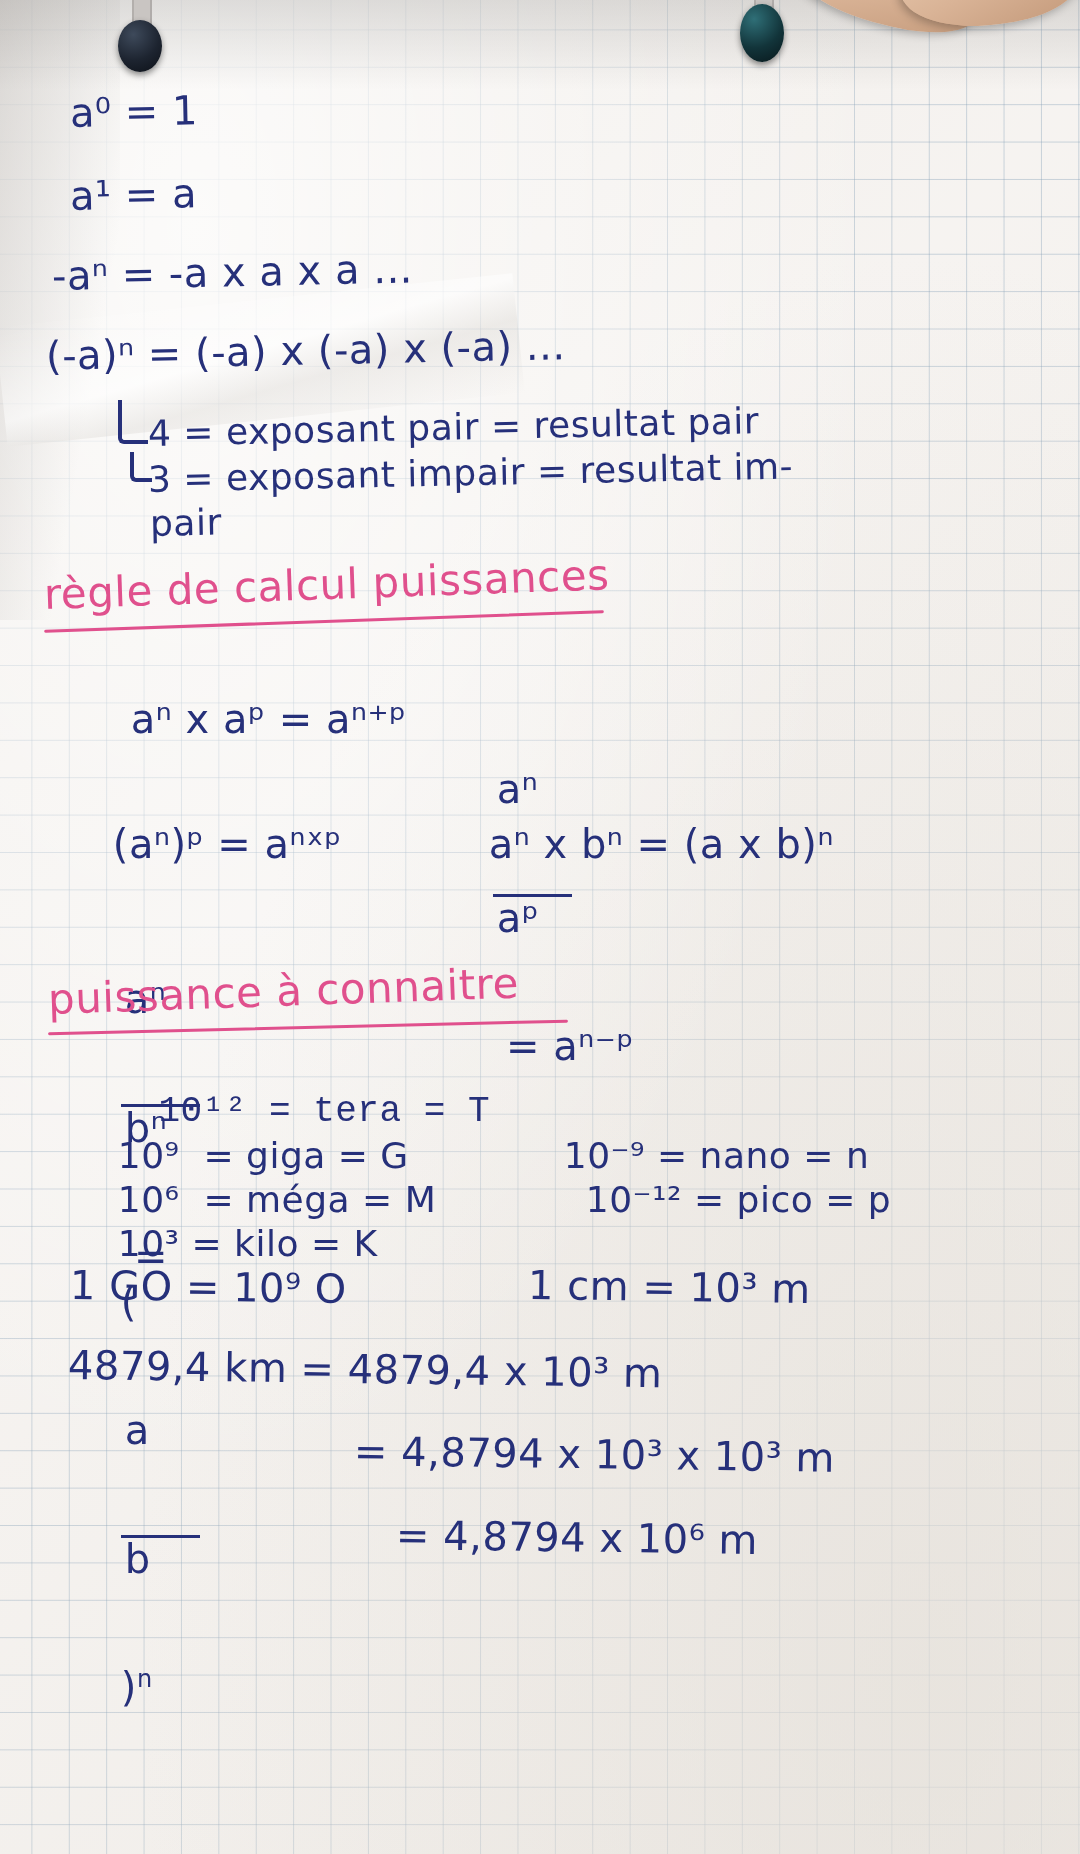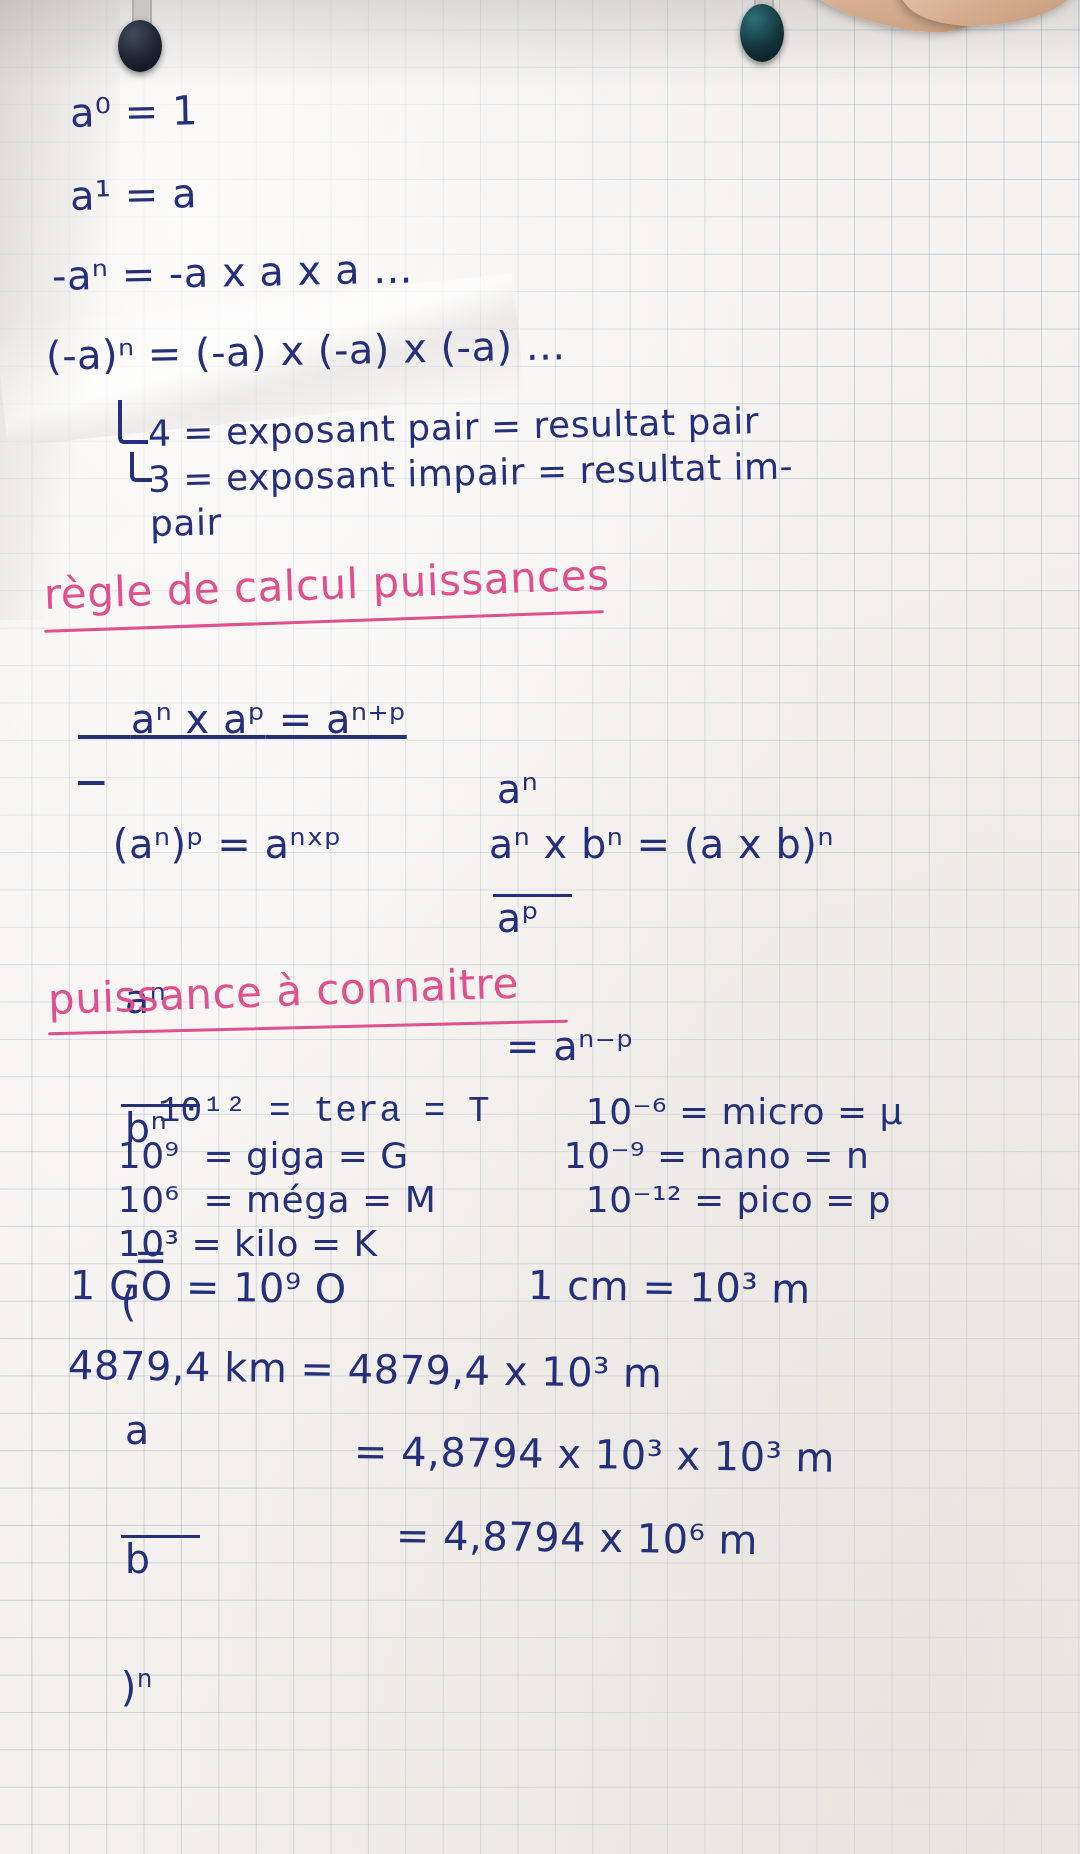--- a/index.html
+++ b/index.html
@@ -152,21 +152,21 @@
 
   <div class="bracket" style="left:118px; top:400px; width:26px; height:40px;"></div>
   <div class="hw ink-blue sz-md rot-1" style="left:148px; top:413px;">4 = exposant pair = resultat pair</div>
   <div class="bracket" style="left:130px; top:452px; width:18px; height:26px;"></div>
   <div class="hw ink-blue sz-md rot-1" style="left:148px; top:459px;">3 = exposant impair = resultat im-</div>
   <div class="hw ink-blue sz-md rot-1" style="left:150px; top:503px;">pair</div>
 
   <div class="hw ink-pink sz-lg rot-2" style="left:44px; top:570px; font-size:42px;">règle de calcul puissances</div>
   <div class="underline-pink" style="left:44px; top:620px; width:560px; transform:rotate(-2deg);"></div>
 
-  <div class="hw ink-blue sz-lg" style="left:78px; top:650px;text-decoration:underline;">
+  <div class="hw ink-blue sz-lg" style="left:78px; top:650px;">
     <span>aⁿ x aᵖ</span><span> = </span><span>aⁿ⁺ᵖ</span>
   </div>
 
   <div class="hw ink-blue sz-lg" style="left:440px; top:638px;">
     <span class="frac">
       <span class="num">aⁿ</span>
       <span class="den">aᵖ</span>
     </span>
     <span> = </span><span>aⁿ⁻ᵖ</span>
   </div>
@@ -201,23 +201,20 @@
   <div class="hw ink-blue sz-md" style="left:70px; top:1094px;">
     <span>10⁹</span><span>&nbsp; = </span><span>giga</span><span> = </span><span>G</span>
   </div>
   <div class="hw ink-blue sz-md" style="left:70px; top:1138px;">
     <span>10⁶</span><span>&nbsp; = </span><span>méga</span><span> = </span><span>M</span>
   </div>
   <div class="hw ink-blue sz-md" style="left:70px; top:1182px;">
     <span>10³</span><span> = </span><span>kilo</span><span> = </span><span>K</span>
   </div>
 
-  <div class="hw ink-blue sz-md" style="left:538px; top:1050px;">
-    <span>10⁻⁶</span><span> = </span><span>micro</span><span> = </span><span>µ</span>
-  </div>
   <div class="hw ink-blue sz-md" style="left:516px; top:1094px;">
     <span>10⁻⁹</span><span> = </span><span>nano</span><span> = </span><span>n</span>
   </div>
   <div class="hw ink-blue sz-md" style="left:538px; top:1138px;">
     <span>10⁻¹²</span><span> = </span><span>pico</span><span> = </span><span>p</span>
   </div>
 
   <div class="hw ink-blue sz-lg rot-p1" style="left:70px; top:1262px;">1 GO = 10⁹ O</div>
   <div class="hw ink-blue sz-lg rot-p1" style="left:528px; top:1262px;">1 cm = 10³ m</div>
   <div class="hw ink-blue sz-lg rot-p1" style="left:68px; top:1342px;">4879,4 km = 4879,4 x 10³ m</div>

